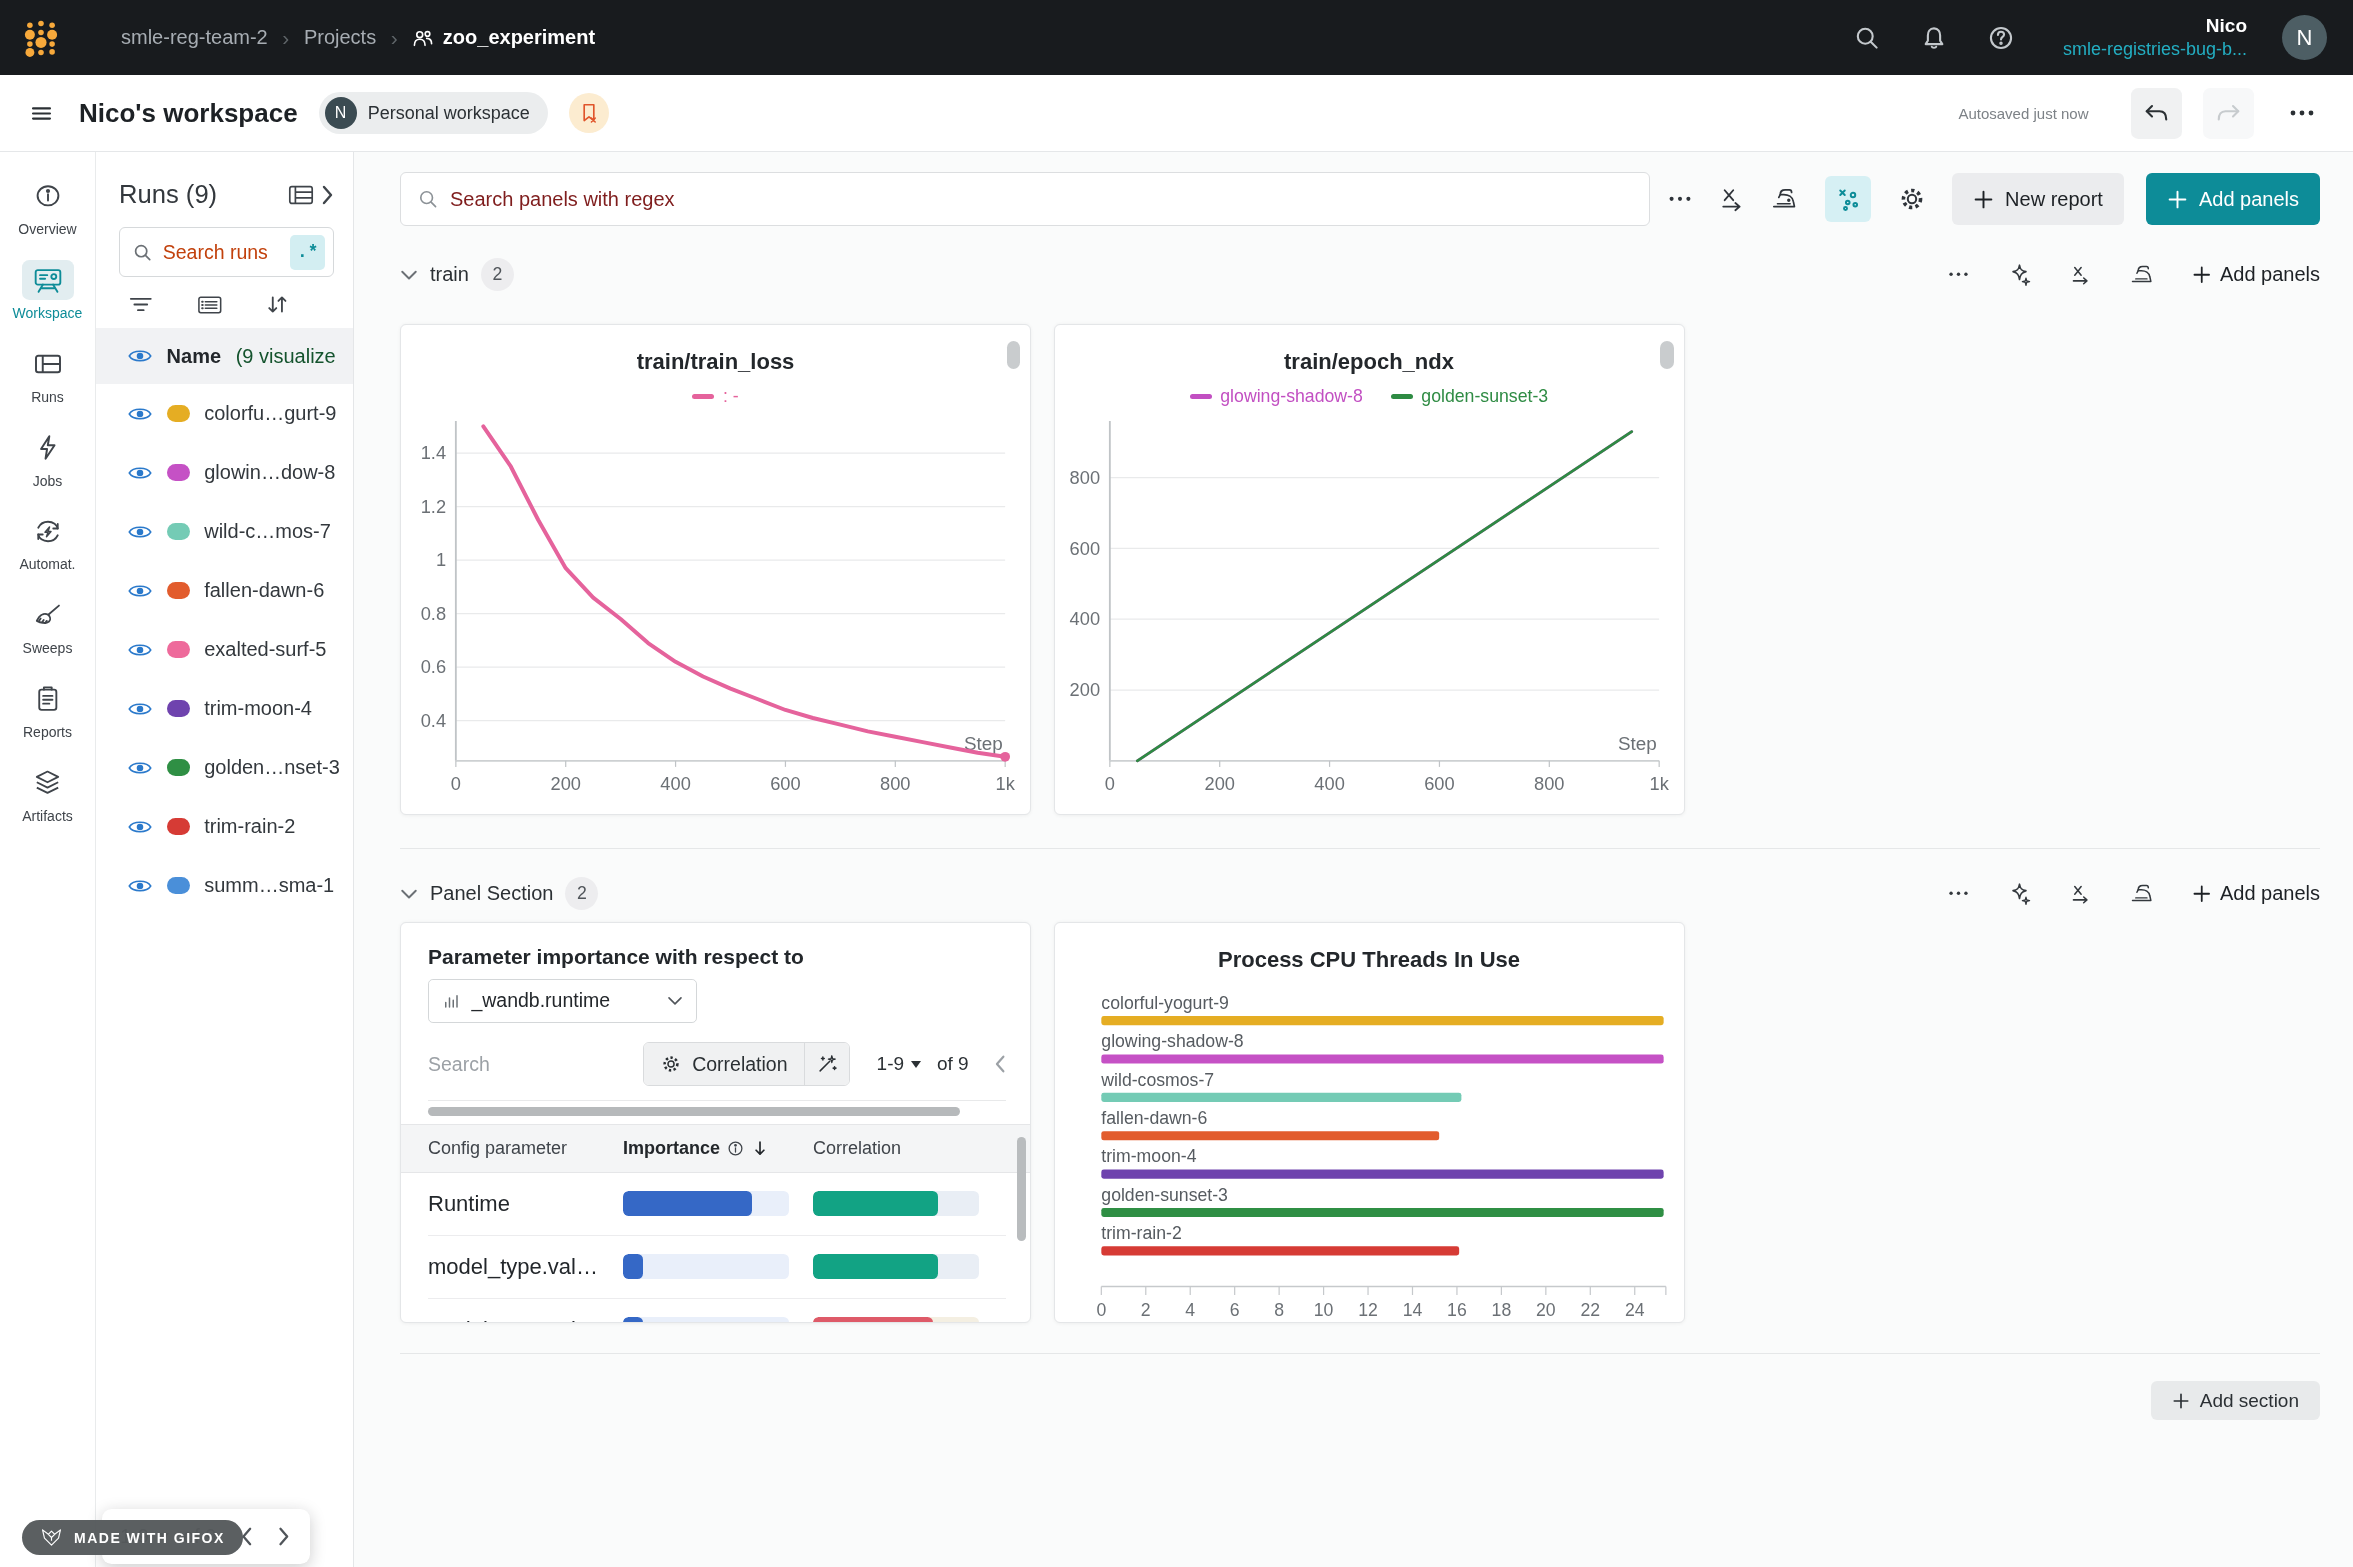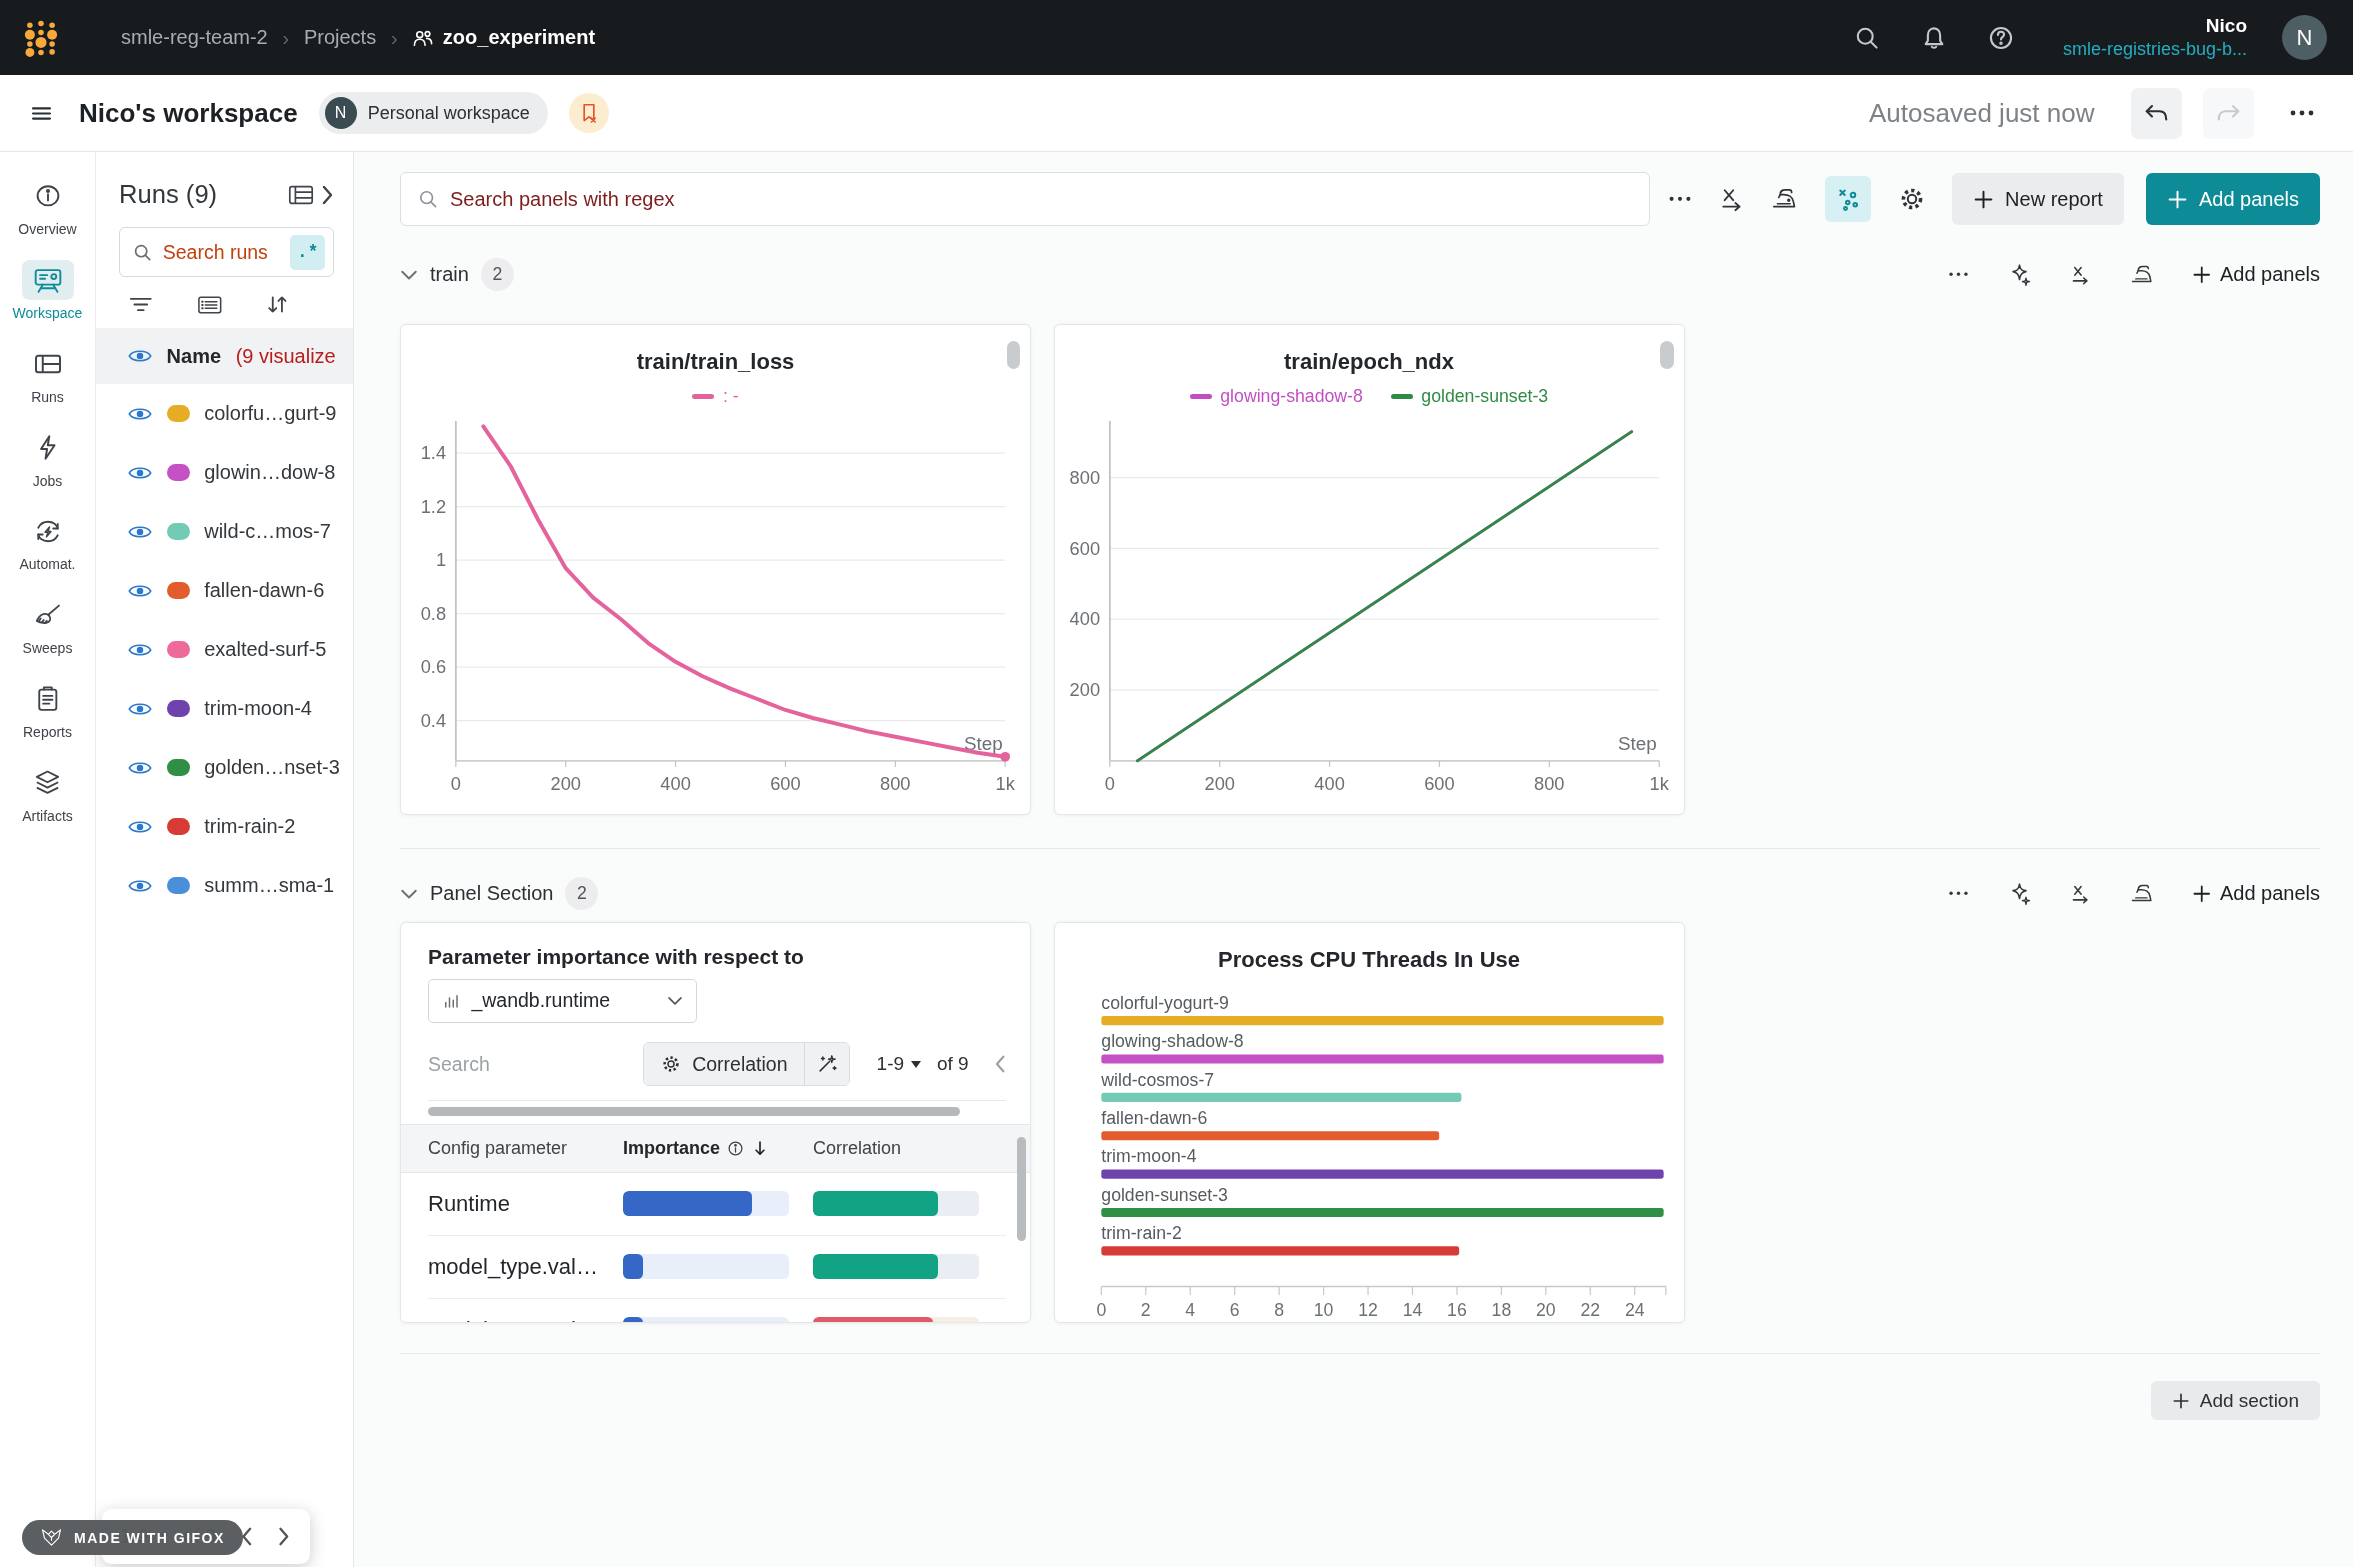--- a/index.html
+++ b/index.html
@@ -22,21 +22,21 @@
 
   
   .wsbar { height:77px; background:#fff; border-bottom:1.2px solid #e5e7e9; display:flex; align-items:center; padding:0 34px 0 24px; gap:21px; }
   .ham { width:34px; height:34px; display:grid; place-items:center; }
   .ws-title { font-size:26px; font-weight:700; color:#1d2125; }
   .ws-pill { display:flex; align-items:center; gap:11px; background:#ebedee; border-radius:608px; padding:4.9px 18px 4.9px 6px; }
   .ws-pill .mini-av { width:32px; height:32px; border-radius:50%; background:#3b4b52; color:#fff; font-size:16px; display:grid; place-items:center; }
   .ws-pill .lbl { font-size:18px; color:#2b3034; }
   .bm-circle { width:40px; height:40px; border-radius:50%; background:#fcecd0; display:grid; place-items:center; }
   .ws-right { margin-left:auto; display:flex; align-items:center; gap:21px; }
-  .autosave { color:#7d8287; font-size:26px; margin-right:15px; }
+  .autosave { color:#7d8287; font-size:15px; margin-right:21px; }
   .sq-btn { width:51px; height:51px; border-radius:7.3px; display:grid; place-items:center; }
   .sq-btn.undo { background:#f0f1f2; }
   .sq-btn.redo { background:#f7f8f9; }
   .dots-btn { margin-left:8.5px; width:37px; height:37px; display:grid; place-items:center; }
 
   
   .content { display:flex; height:1415px; }
   .rail { width:96px; background:#fff; border-right:1.2px solid #e9ebec; display:flex; flex-direction:column; align-items:center; padding-top:24px; gap:23px; flex:none; }
   .rail-item { display:flex; flex-direction:column; align-items:center; gap:4.9px; color:#3f444a; font-size:14px; width:100%; }
   .rail-item .ric { width:52px; height:40px; border-radius:7.3px; display:grid; place-items:center; }
@@ -46,21 +46,21 @@
   .runs { width:258px; background:#fff; border-right:1.2px solid #e4e6e8; flex:none; overflow:hidden; }
   .runs-head { display:flex; align-items:center; padding:28px 18px 0 23px; }
   .runs-title { font-size:25.6px; color:#33383d; }
   .runs-head .rh-icons { margin-left:auto; display:flex; align-items:center; gap:3.7px; color:#3f444a; }
   .runs-search { margin:18px 19.5px 0 23px; height:50px; border:1.2px solid #d6d9db; border-radius:6px; display:flex; align-items:center; gap:9.7px; padding:0 7.3px 0 12px; }
   .runs-search .ph { color:#c2410c; font-size:19.5px; flex:1; }
   .regex-chip { width:35px; height:35px; background:#d3eef2; border-radius:4.9px; display:grid; place-items:center; color:#0d8c98; font-size:17.7px; font-weight:700; font-family:"Liberation Mono", monospace; }
   .runs-tools { display:flex; align-items:center; gap:43px; padding:16px 0 12px 32px; }
   .list-head { height:56px; background:#f1f2f4; display:flex; align-items:center; gap:14.6px; padding-left:32px; white-space:nowrap; overflow:hidden; }
   .list-head .nm { font-size:20px; font-weight:700; color:#23272b; }
-  .list-head .sfx { font-size:20px; color:#b91c1c; }
+  .list-head .sfx { font-size:20px; color:#14532d; }
   .run-row { height:59px; display:flex; align-items:center; gap:14.6px; padding-left:32px; white-space:nowrap; overflow:hidden; }
   .run-dot { width:23px; height:16.4px; border-radius:608px; flex:none; }
   .run-name { font-size:20px; color:#33383d; }
 
   .main { flex:1; background:#fafbfb; padding:20px 34px 0 46px; position:relative; overflow:hidden; }
 
   
   .ptoolbar { display:flex; align-items:center; }
   .psearch { flex:1; min-width:0; height:54px; background:#fff; border:1.2px solid #dcdee0; border-radius:6px; display:flex; align-items:center; gap:11px; padding:0 16px; }
   .psearch .ph { color:#7f1d1d; font-size:20px; }

